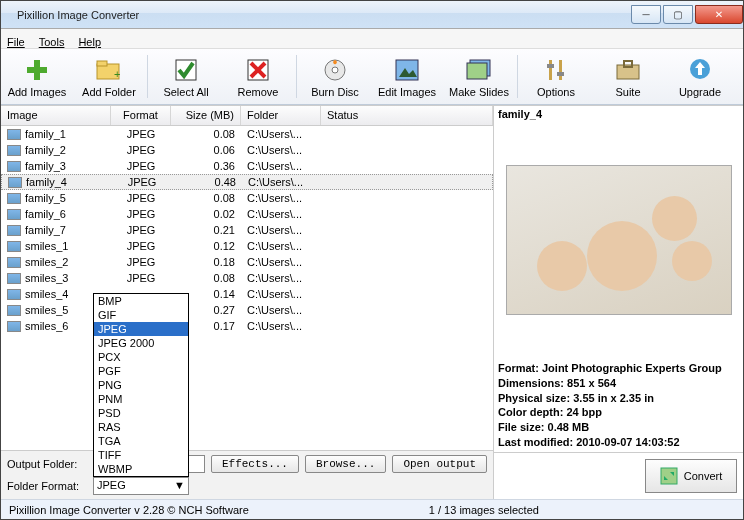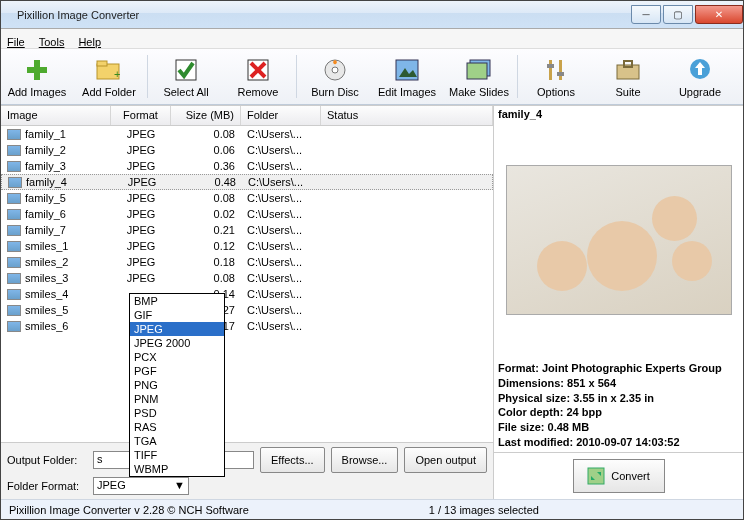--- a/index.html
+++ b/index.html
@@ -27,26 +27,26 @@
 .row.sel { background: #f0f0f0; border: 1px dotted #999; }
 .row .c { padding: 0 6px; white-space: nowrap; overflow: hidden; }
 .row .col-img { display: flex; align-items: center; gap: 4px; }
 .thumb { width: 14px; height: 11px; background: linear-gradient(#7fb6e8,#6aa0cc); border: 1px solid #888; }
 .dropdown { position: absolute; left: 83px; top: 0; width: 96px; background: #fff; border: 1px solid #000; z-index: 10; }
 .dropdown div { padding: 1px 4px; font-size: 11px; }
 .dropdown div.hl { background: #2a6fc9; color: #fff; }
 .bottom { border-top: 1px solid #ccc; padding: 4px 6px; display: flex; flex-direction: column; gap: 4px; background: #f2f2f2; position: relative; }
 .row-field { display: flex; align-items: center; gap: 6px; }
 .field { height: 18px; border: 1px solid #888; background: #fff; padding: 1px 3px; }
-.btn { height: 26px; padding: 2px 10px; border: 1px solid #888; background: linear-gradient(#fdfdfd,#e6e6e6); border-radius: 2px; cursor: default; }
+.btn { height: 18px; padding: 2px 10px; border: 1px solid #888; background: linear-gradient(#fdfdfd,#e6e6e6); border-radius: 2px; cursor: default; font-family: Liberation Mono, monospace; }
 .right { width: 250px; border-left: 1px solid #ccc; display: flex; flex-direction: column; }
 .preview-title { font-weight: bold; padding: 2px 4px; background: #fff; }
 .preview-img { flex: 1; margin: 6px; background: #fff; display: flex; align-items: center; justify-content: center; }
 .meta { padding: 2px 4px; font-weight: bold; line-height: 1.35; }
-.convert-holder { border-top: 1px solid #ccc; padding: 6px; display:flex; justify-content:center; }
+.convert-holder { border-top: 1px solid #ccc; padding: 6px; display:flex; justify-content:flex-end; }
 .convert-btn { height: 34px; width: 92px; border: 1px solid #888; background: linear-gradient(#fdfdfd,#e6e6e6); display:flex; align-items:center; justify-content:center; gap:6px; }
 .statusbar { height: 20px; background: #ecf2fb; border-top: 1px solid #cfd7e2; display:flex; align-items:center; padding: 0 8px; font-size: 11px; }
 .family-photo { width: 226px; height: 150px; background: linear-gradient(160deg,#e9e6df 0%,#d9d1c1 100%); position: relative; overflow:hidden; border:1px solid #aaa;}
 .person { position:absolute; border-radius:50%; }
 svg { display: block; }
 </style>
 </head>
 <body>
 
 <div class="window">
@@ -316,21 +316,21 @@
           <div class="field" style="flex:1"><span>s</span></div>
           <button class="btn">Effects...</button>
           <button class="btn">Browse...</button>
           <button class="btn">Open output</button>
         </div>
         <div class="row-field">
           <span style="width:80px">Folder Format:</span>
           <div class="field" style="width:96px; display:flex; justify-content:space-between; position:relative;">
             <span>JPEG</span>
             <span>▼</span>
-            <div class="dropdown" id="fmtdrop" style="left:-1px; bottom:17px; top:auto;margin-left:36px;">
+            <div class="dropdown" id="fmtdrop" style="left:-1px; bottom:17px; top:auto;">
                 <div>BMP</div>
                 <div>GIF</div>
                 <div class="hl">JPEG</div>
                 <div>JPEG 2000</div>
                 <div>PCX</div>
                 <div>PGF</div>
                 <div>PNG</div>
                 <div>PNM</div>
                 <div>PSD</div>
                 <div>RAS</div>

